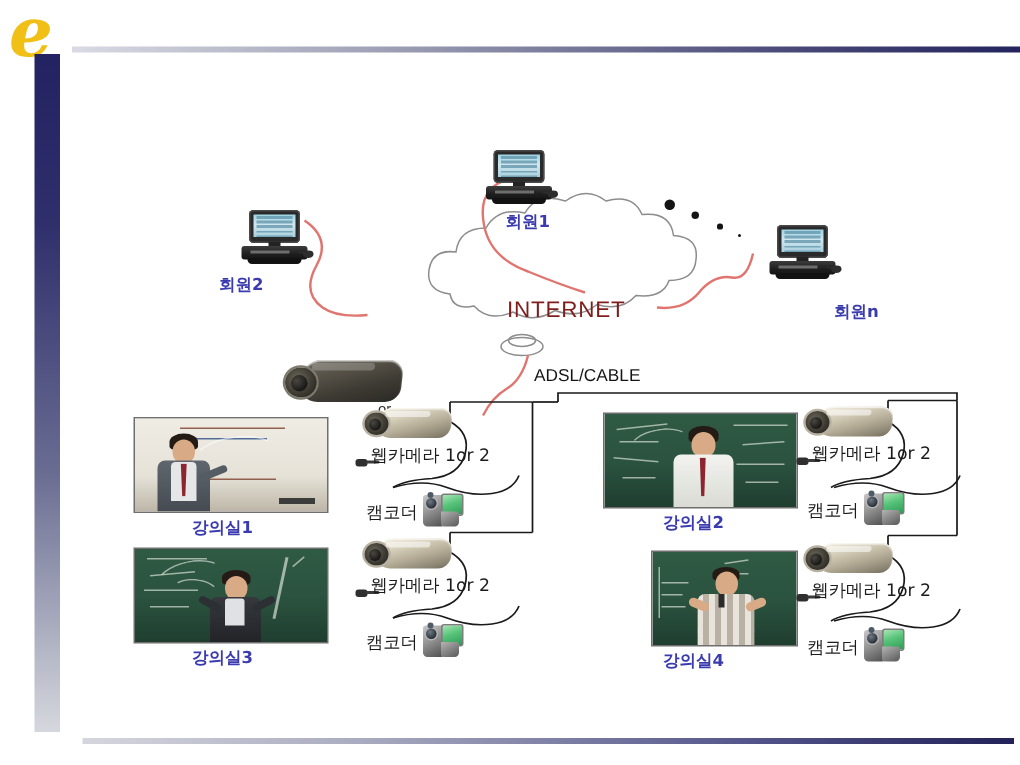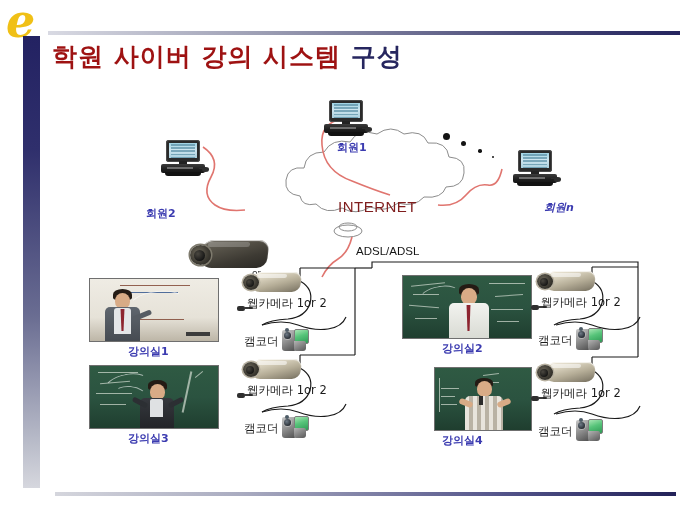--- a/index.html
+++ b/index.html
@@ -227,24 +227,20 @@
 </head>
 <body>
 
 <div id="slide">
 
   <div class="logo-e">e</div>
   <div class="top-rule"></div>
   <div class="left-bar"></div>
   <div class="bottom-rule"></div>
 
-  <div class="title">
-    <span class="t-red">학원 사이버 강의 시스템</span>
-    <span class="t-blue">구성</span>
-  </div>
 
   <svg class="ovl" viewBox="0 0 680 510">
 
     <g fill="#ffffff" stroke="#8c8c8c" stroke-width="1">
       <path d="M300 196 q-16 -2 -14 -16 q2 -14 18 -12 q2 -16 20 -16 q8 -14 26 -10
                q8 -14 27 -8 q14 -10 27 0 q18 -5 24 9 q19 -2 21 14 q17 1 15 16
                q-1 14 -18 14 q-4 12 -22 10 q-10 11 -26 6 q-12 10 -28 4
                q-14 9 -28 1 q-16 7 -26 -4 q-14 3 -16 -8 Z"></path>
       <ellipse cx="348" cy="231" rx="14" ry="6"></ellipse>
       <ellipse cx="348" cy="227" rx="9" ry="4" fill="none"></ellipse>
@@ -318,49 +314,49 @@
         </div>
       </div>
     <div class="neck"></div>
       <div class="base">
         <b></b>
       </div>
       <div class="foot"></div>
     <div class="cord"></div>
       <div class="mouse"></div>
   </div>
-  <div class="lbl" style="left:146px;top:182px;margin-top:24px;">회원2</div>
+  <div class="lbl" style="left:146px;top:182px;">회원2</div>
 
   <div class="pc" style="left:512px;top:150px;">
     <div class="mon">
         <div class="scr">
           <i></i>
           <i></i>
           <i></i>
           <i></i>
           <i></i>
         </div>
       </div>
     <div class="neck"></div>
       <div class="base">
         <b></b>
       </div>
       <div class="foot"></div>
     <div class="cord"></div>
       <div class="mouse"></div>
   </div>
-  <div class="lbl" style="left:544px;top:200px;font-style:italic;">회원n</div>
+  <div class="lbl" style="left:556px;top:200px;">회원n</div>
 
   <div class="dot-seq" style="left:443px;top:133px;width:7px;height:7px;"></div>
   <div class="dot-seq" style="left:461px;top:141px;width:5px;height:5px;"></div>
   <div class="dot-seq" style="left:478px;top:149px;width:3.5px;height:3.5px;"></div>
   <div class="dot-seq" style="left:492px;top:156px;width:2.4px;height:2.4px;"></div>
 
   <div class="lbl-net" style="left:338px;top:198px;">INTERNET</div>
-  <div class="lbl-adsl" style="left:356px;top:245px;">ADSL/ADSL</div>
+  <div class="lbl-adsl" style="left:356px;top:245px;">ADSL/CABLE</div>
 
   <div class="cam dark big" style="left:190px;top:238px;">
     <div class="body"></div>
       <div class="lens-h"></div>
       <div class="hl"></div>
   </div>
   <div class="lbl-or" style="left:252px;top:268px;">or</div>
 
   <div class="room" style="left:89px;top:278px;width:128px;height:62px;">
     <div class="bg wb">

